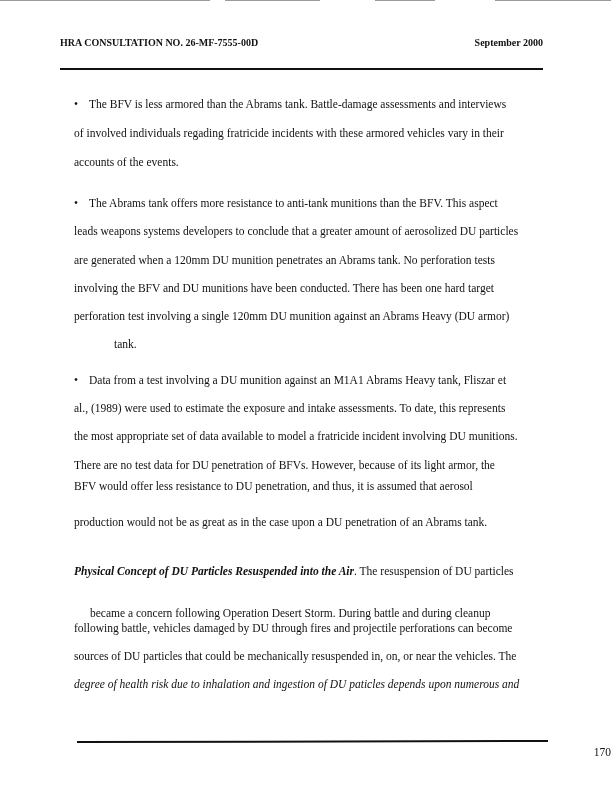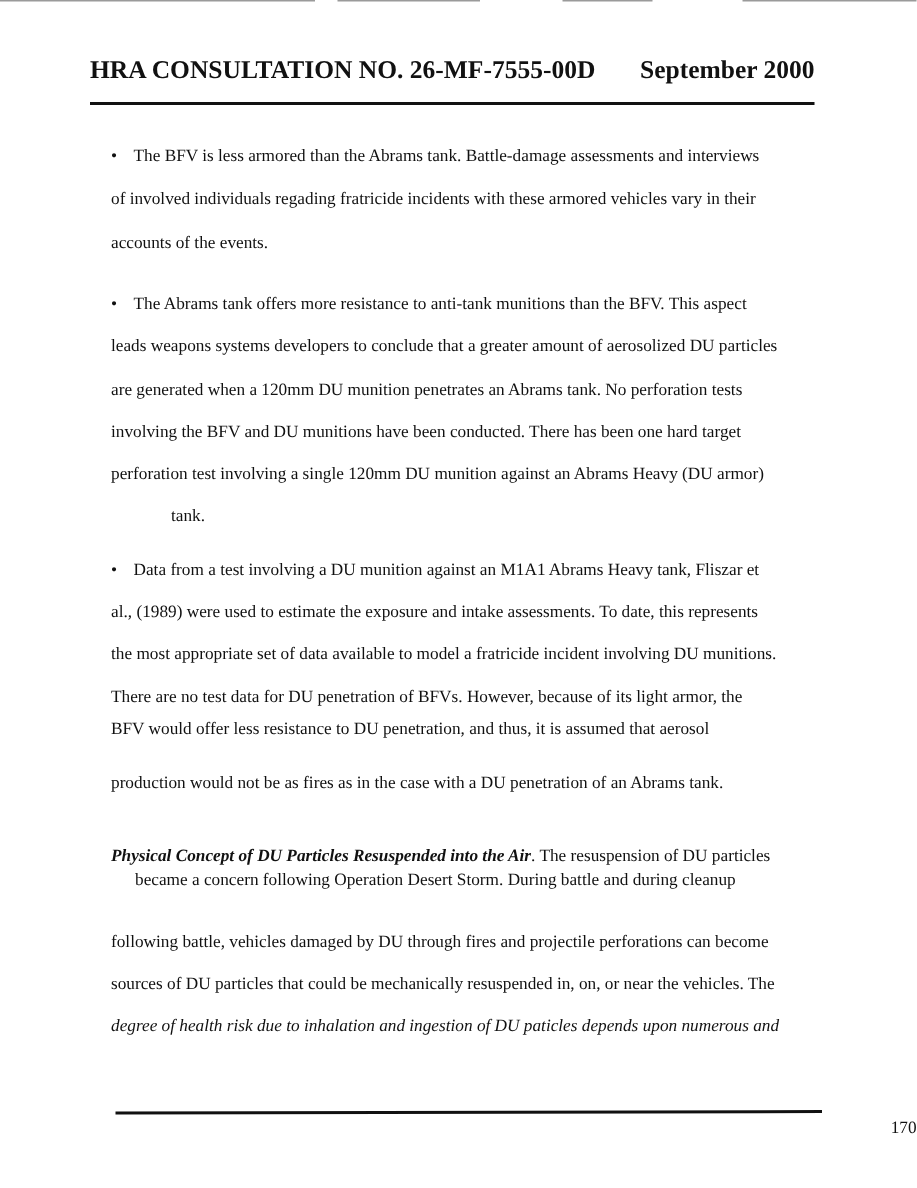--- a/index.html
+++ b/index.html
@@ -1,21 +1,21 @@
 <!DOCTYPE html>
 <html><head>
 <meta charset="utf-8">
 <style>
   html, body { margin:0; padding:0; background:#ffffff; }
   body { width:611px; height:792px; position:relative; overflow:hidden;
          font-family:"Liberation Serif", "DejaVu Serif", serif; color:#111; }
   .scan-top { position:absolute; left:0; top:0; width:611px; height:2px; }
   .scan-top span { position:absolute; top:0; height:1px; background:#9a9a9a; }
   .header { position:absolute; left:60px; top:37px; width:483px; height:18px;
-            font-weight:bold; font-size:17px; }
+            font-weight:bold; font-size:10px; }
   .header .left { position:absolute; left:0; top:0; }
   .header .right { position:absolute; right:0; top:0; }
   .rule-top { position:absolute; left:60px; top:68px; width:483px; height:2px; background:#111; }
   .rule-bottom { position:absolute; left:77px; top:741px; width:471px; height:2px; background:#111;
                  transform:rotate(-0.12deg); transform-origin:left center; }
   .page-num { position:absolute; left:0; width:611px; top:746px; text-align:right; font-size:11.5px; }
   .para { position:absolute; left:74px; width:480px; font-size:11.5px; }
   .line { position:absolute; left:0; white-space:nowrap; }
   .bullet { display:inline-block; width:15px; }
   .ital { font-style:italic; font-weight:bold; }
@@ -50,25 +50,25 @@
   <div class="line" style="top:113px;"><span>perforation test involving a single 120mm DU munition against an Abrams Heavy (DU armor)</span></div>
   <div class="line" style="top:141px;padding-left:40px;"><span>tank.</span></div>
 </div>
 
 <div class="para" style="top:374px;">
   <div class="line" style="top:0"><span class="bullet">•</span><span>Data from a test involving a DU munition against an M1A1 Abrams Heavy tank, Fliszar et</span></div>
   <div class="line" style="top:28px;text-align:center;"><span>al., (1989) were used to estimate the exposure and intake assessments.  To date, this represents</span></div>
   <div class="line" style="top:56px;"><span>the most appropriate set of data available to model a fratricide incident involving DU munitions.</span></div>
   <div class="line" style="top:85px;"><span>There are no test data for DU penetration of BFVs.  However, because of its light armor, the</span></div>
   <div class="line" style="top:106px;"><span>BFV would offer less resistance to DU penetration, and thus, it is assumed that aerosol</span></div>
-  <div class="line" style="top:142px;"><span>production would not be as fires as in the case with a DU penetration of an Abrams tank.</span></div>
+  <div class="line" style="top:142px;"><span>production would not be as great as in the case upon a DU penetration of an Abrams tank.</span></div>
 </div>
 
 <div class="para" style="top:565px;">
   <div class="line" style="top:0"><span class="ital">Physical Concept of DU Particles Resuspended into the Air</span><span>.  The resuspension of DU particles</span></div>
-  <div class="line" style="top:16px;padding-left:16px;"><span>became a concern following Operation Desert Storm.  During battle and during cleanup</span></div>
+  <div class="line" style="top:42px;padding-left:16px;"><span>became a concern following Operation Desert Storm.  During battle and during cleanup</span></div>
   <div class="line" style="top:57px;"><span>following battle, vehicles damaged by DU through fires and projectile perforations can become</span></div>
   <div class="line" style="top:85px;"><span>sources of DU particles that could be mechanically resuspended in, on, or near the vehicles.  The</span></div>
   <div class="line" style="top:113px;font-style:italic;"><span>degree of health risk due to inhalation and ingestion of DU paticles depends upon numerous and</span></div>
 </div>
 
 <div class="rule-bottom"></div>
 <div class="page-num">170</div>
 
 </body></html>

